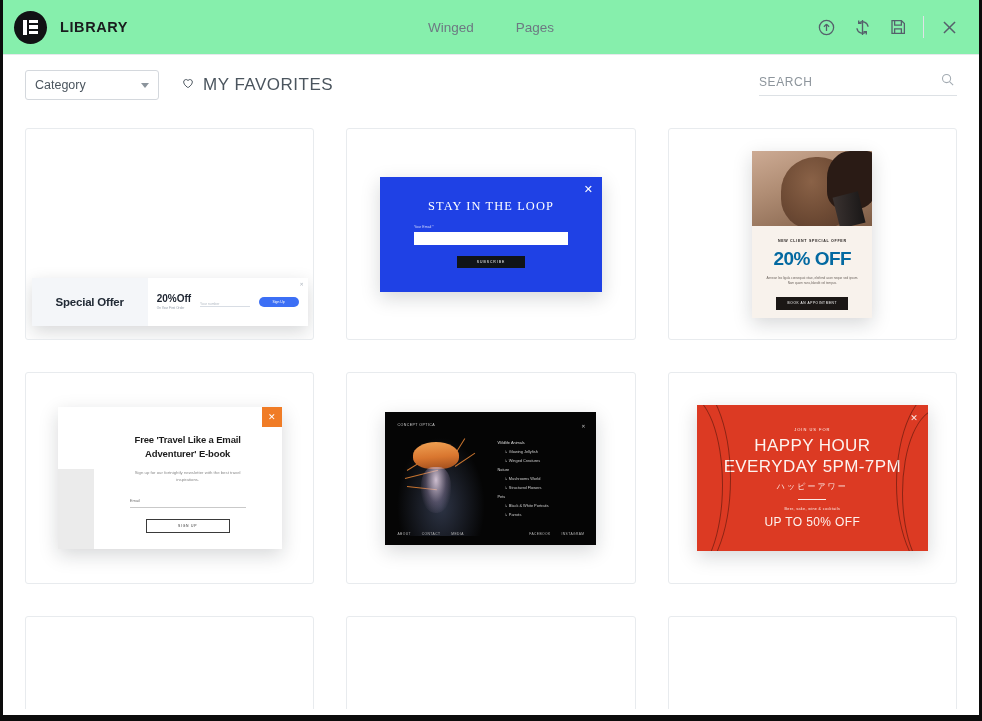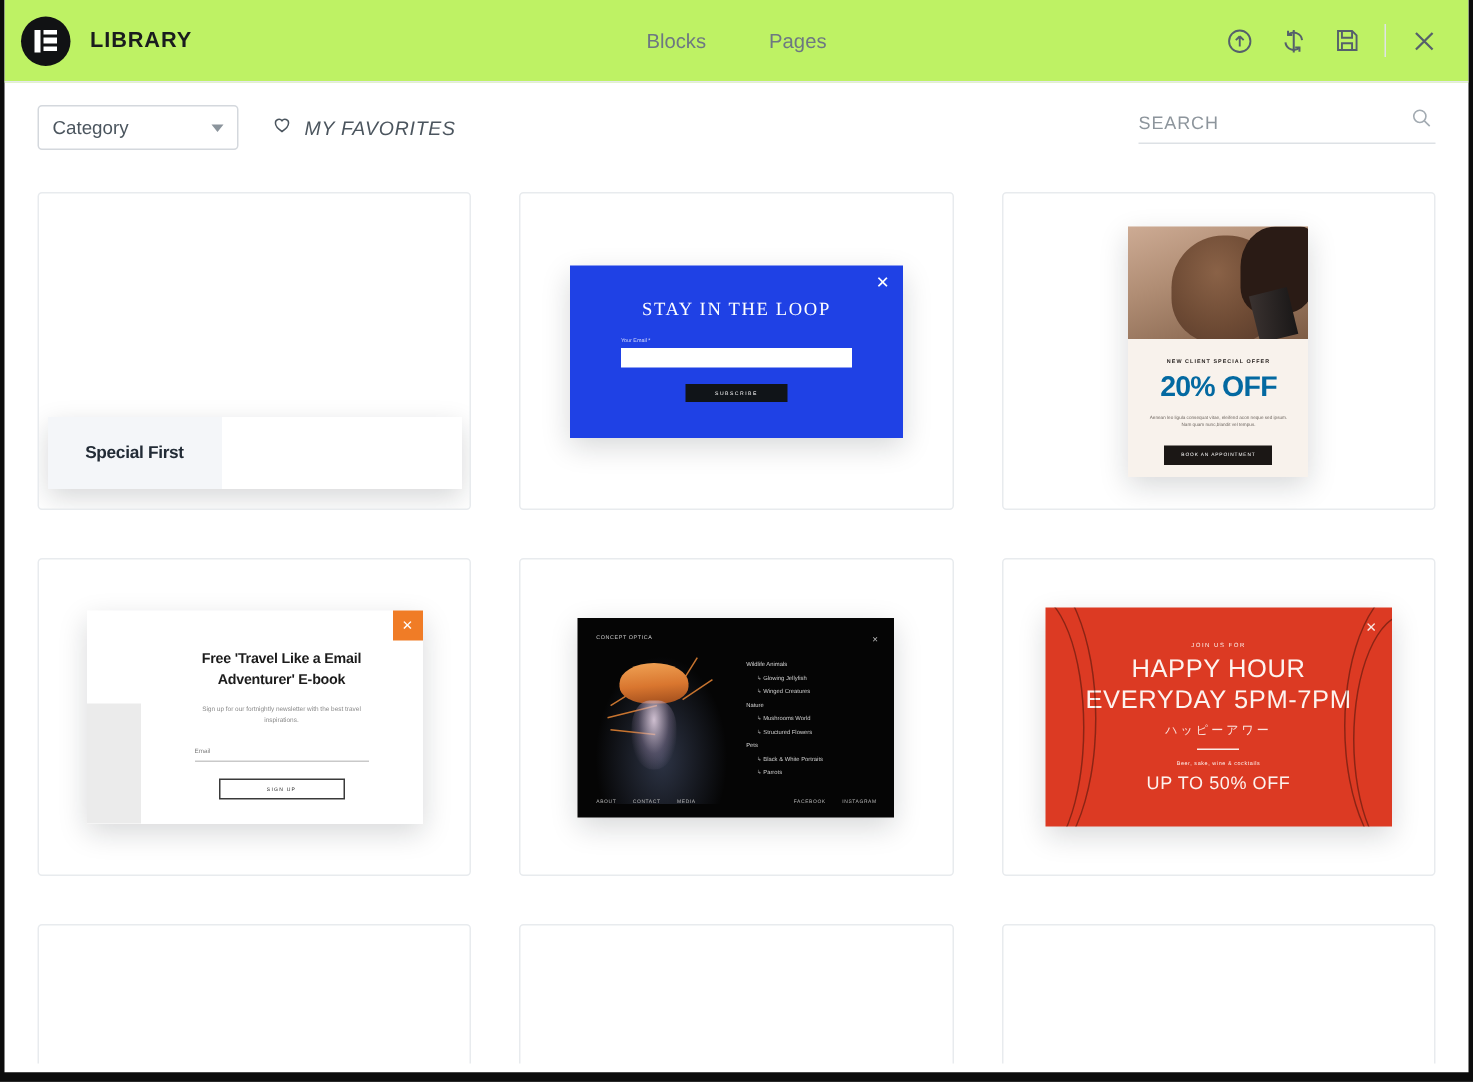--- a/index.html
+++ b/index.html
@@ -13,21 +13,21 @@
     position: absolute;
     left: 3px; top: 0; width: 976px; height: 715px;
     background: #ffffff;
     overflow: hidden;
   }
 
   
   .header {
     position: relative;
     height: 55px;
-    background: #bef264;
+    background: #86efac;
     border-bottom: 1px solid #e6e9ec;
     display: flex;
     align-items: center;
   }
   .brand { display: flex; align-items: center; padding-left: 11px; gap: 13px; }
   .logo-circle {
     width: 33px; height: 33px; border-radius: 50%;
     background: #111214;
     display: flex; align-items: center; justify-content: center;
   }
@@ -91,21 +91,21 @@
     width: 0; height: 0;
     border-left: 4.5px solid transparent;
     border-right: 4.5px solid transparent;
     border-top: 5.5px solid #8b949c;
   }
   .favorites {
     display: flex; align-items: center; gap: 8px;
     margin-left: 22px; cursor: pointer;
   }
   .fav-label {
-    font-size: 13px; letter-spacing: .5px; color: #4b555e; font-style: italic;
+    font-size: 17px; letter-spacing: .5px; color: #4b555e;
   }
   .search-wrap {
     margin-left: auto;
     width: 198px; position: relative;
     border-bottom: 1px solid #dde1e5;
     display: flex; align-items: center;
     padding-bottom: 6px;
   }
   .search-input {
     border: 0; outline: none; background: transparent;
@@ -321,21 +321,21 @@
           <div class="bar"></div>
             <div class="ln ln1"></div>
             <div class="ln ln2"></div>
             <div class="ln ln3"></div>
         </div>
       </div>
       <div class="brand-title">LIBRARY</div>
     </div>
 
     <div class="nav-tabs">
-      <div class="tab">Blocks</div>
+      <div class="tab">Winged</div>
       <div class="tab">Pages</div>
     </div>
 
     <div class="header-actions">
       <div class="hicon">
         <svg width="19" height="19" viewBox="0 0 24 24" fill="none" stroke="currentColor" stroke-width="1.6">
           <circle cx="12" cy="12" r="9"></circle>
             <path d="M12 16.5V7.8M12 7.8 8.7 11.1M12 7.8l3.3 3.3"></path>
         </svg>
       </div>
@@ -386,21 +386,30 @@
             <path d="M15.3 15.3 21 21"></path>
         </svg>
       </span>
     </div>
   </div>
 
   <div class="grid">
 
     <div class="card">
       <div class="thumb t-special shadowed">
-        <div class="left">Special First</div>
+        <div class="left">Special Offer</div>
+        <div class="right">
+          <div>
+            <div class="off">20%Off</div>
+            <div class="sub">On Your First Order</div>
+          </div>
+          <div class="fld">Your number</div>
+          <div class="btn">Sign Up</div>
+          <div class="x">✕</div>
+        </div>
       </div>
     </div>
 
     <div class="card">
       <div class="thumb t-loop shadowed">
         <div class="x">✕</div>
         <h3>STAY IN THE LOOP</h3>
         <div class="lbl">Your Email *</div>
         <div class="inp"></div>
         <div class="btn">SUBSCRIBE</div>

